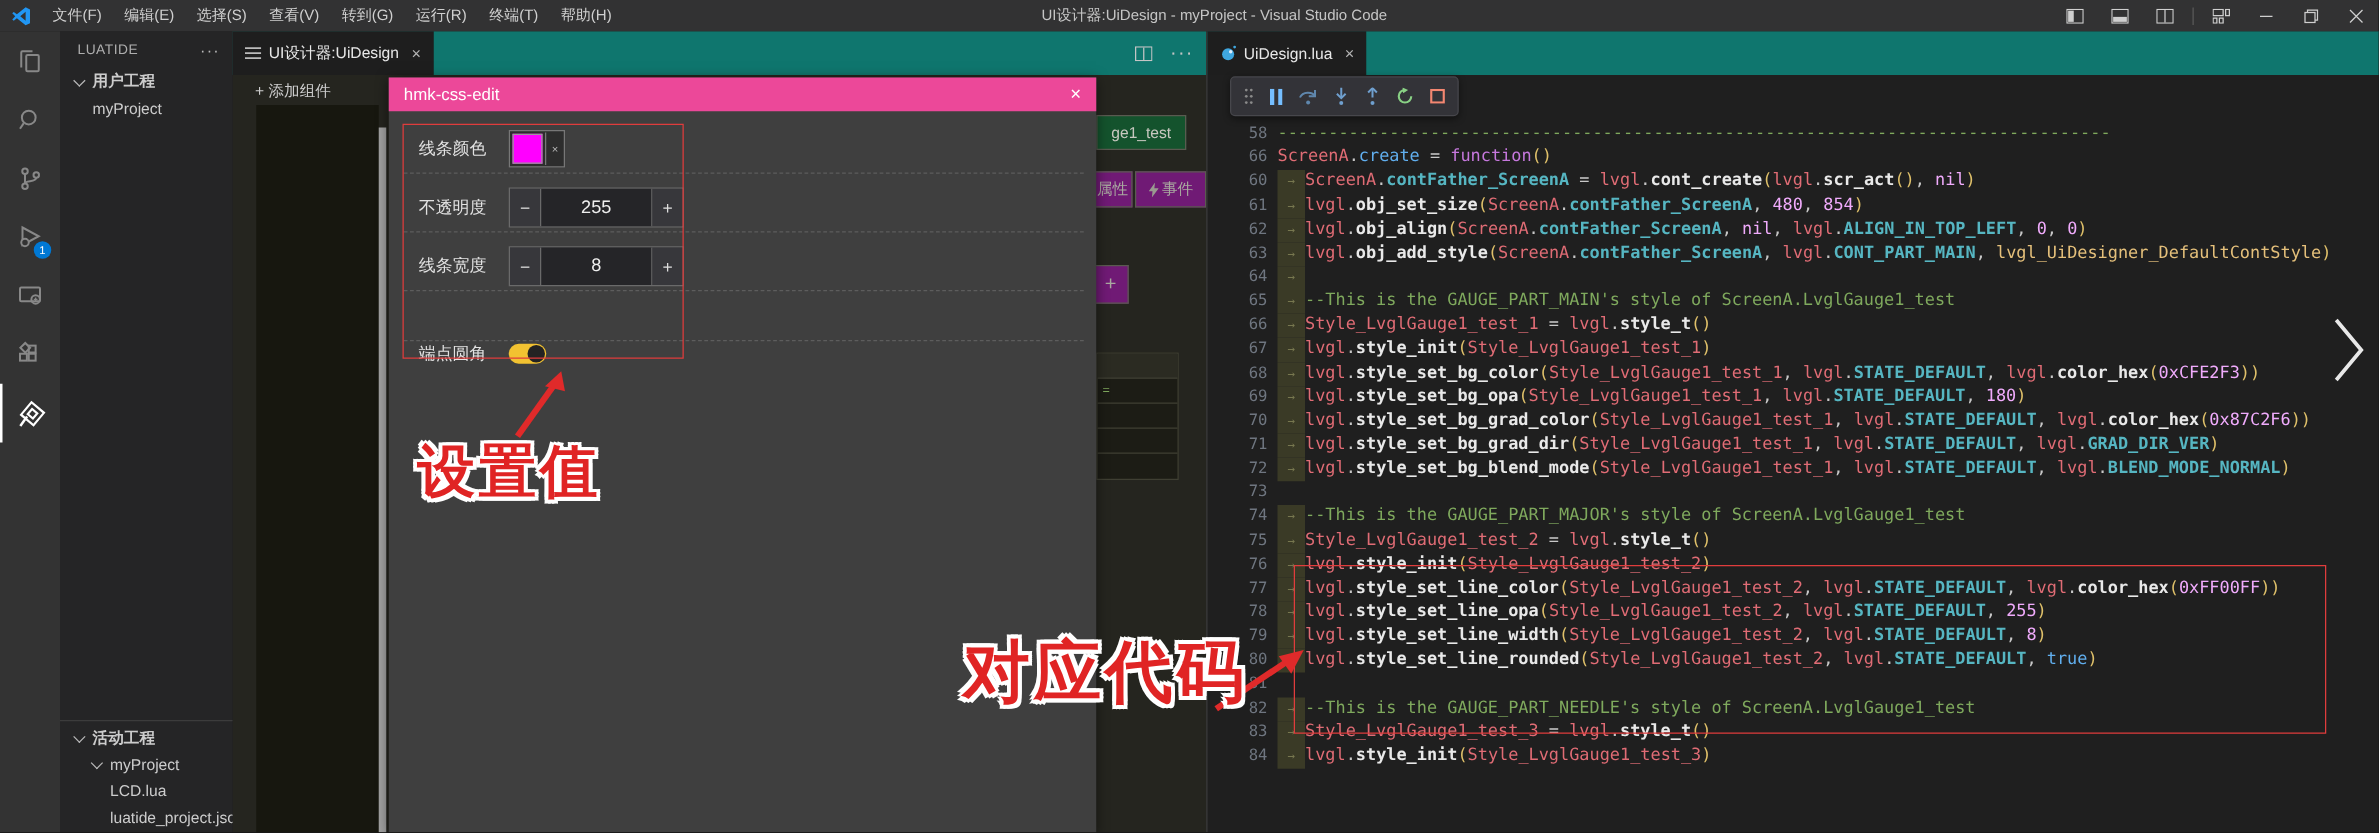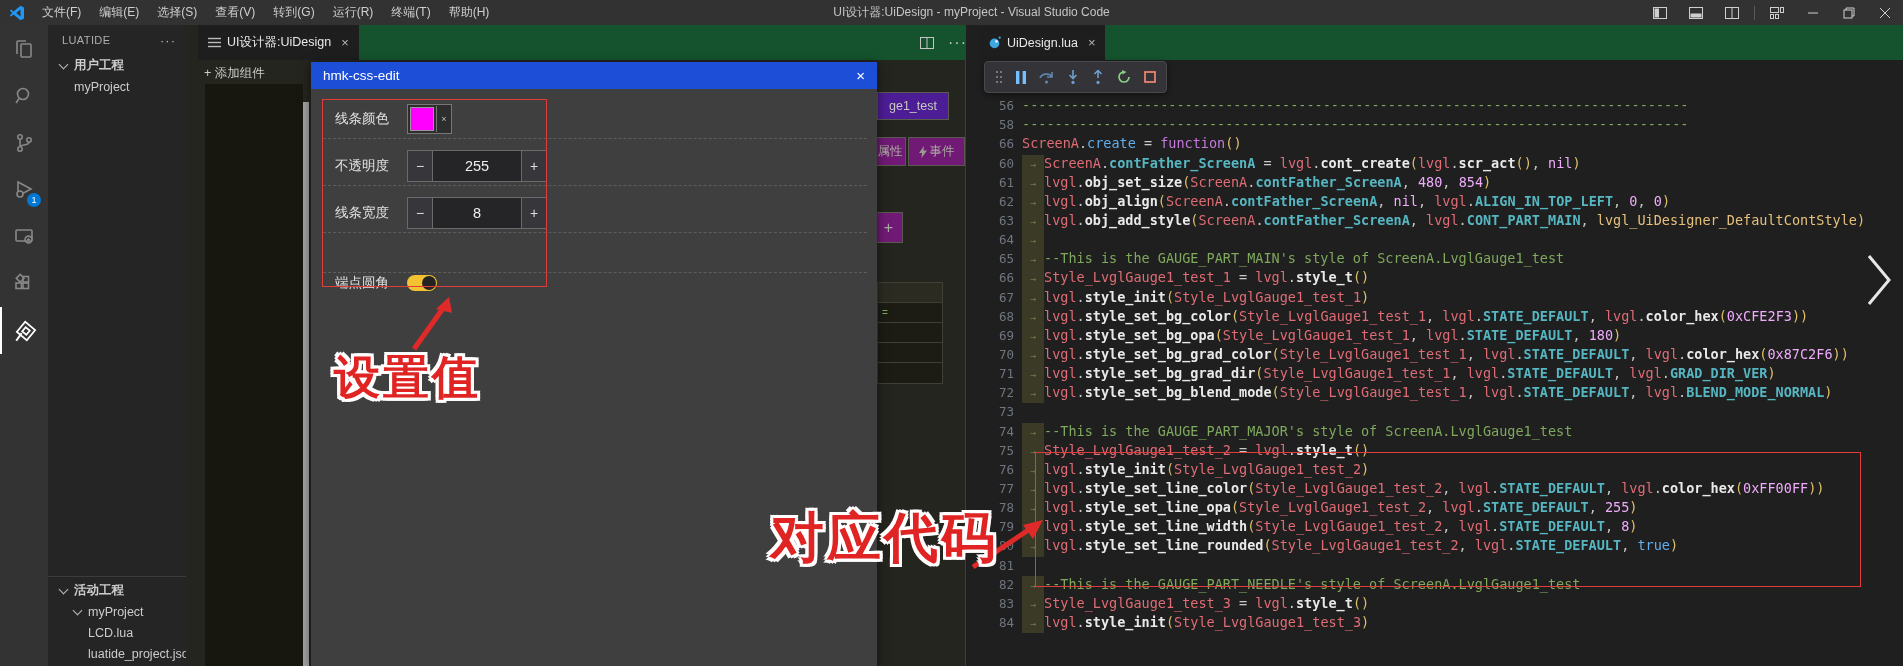--- a/index.html
+++ b/index.html
@@ -26,38 +26,38 @@
   .sidebar{position:absolute;left:48px;top:25px;width:138px;height:641px;background:#252526;z-index:20;}
   .sb-header{height:30px;display:flex;align-items:center;justify-content:space-between;
              padding:0 10px 0 14px;font-size:11px;color:#aeaeae;letter-spacing:.4px;}
   .sb-more{color:#bbb;font-size:13px;letter-spacing:1px;}
   .tree-row{height:21px;display:flex;align-items:center;font-size:12.5px;color:#cccccc;white-space:nowrap;overflow:hidden;}
   .chev{width:6px;height:6px;border-right:1.4px solid #bbb;border-bottom:1.4px solid #bbb;
         transform:rotate(45deg);margin:-3px 7px 0 0;flex:0 0 auto;}
   .sb-bottom{position:absolute;left:0;top:551px;width:100%;border-top:1px solid #3c3c3c;padding-top:3px;}
   
   .designer{position:absolute;left:186px;top:25px;width:779px;height:641px;background:#25251f;z-index:5;}
-  .tabbar{position:absolute;left:12px;top:0;width:100%;height:35px;background:#14532d;display:flex;}
+  .tabbar{position:absolute;left:0;top:0;width:100%;height:35px;background:#0f766e;display:flex;}
   .tab{display:flex;align-items:center;gap:6px;padding:0 10px;background:#1e1e1e;color:#e8e8e8;
        font-size:12.5px;height:35px;}
   .tab .close{color:#b5b5b5;font-size:13px;margin-left:4px;}
   .tab-actions{position:absolute;right:10px;top:0;height:35px;display:flex;align-items:center;gap:14px;color:#c5c5c5;}
   .add-comp{position:absolute;left:18px;top:40px;font-size:12.5px;color:#cccccc;}
   .canvas-strip{position:absolute;left:19px;top:59px;width:98px;height:582px;background:#17170f;}
   .dz-scroll{position:absolute;left:117px;top:77px;width:6px;height:564px;background:#a2a2a2;}
   .ghost{position:absolute;background:#701a75;border:1px solid #5a5a50;color:#a9a9a0;
          display:flex;align-items:center;justify-content:center;font-size:12.5px;}
   .ghost-table{position:absolute;left:691px;top:257px;width:64px;height:100px;background:#1c1c15;
                border:1px solid #3f3f33;}
   .gt-row{height:19px;border-bottom:1px solid #3f3f33;font-size:10px;color:#7fa95d;padding-left:4px;line-height:19px;}
   .gt-row.hd{background:#2b2b22;}
   
   .dialog{position:absolute;left:125px;top:37px;width:566px;height:604px;background:#3f3f3f;
           box-shadow:0 2px 10px rgba(0,0,0,.55);z-index:8;}
-  .dlg-head{height:27px;background:#1d4ed8;color:#fff;display:flex;align-items:center;
+  .dlg-head{height:27px;background:#ec4899;color:#fff;display:flex;align-items:center;
             padding:0 12px;font-size:13.5px;}
   .dlg-close{margin-left:auto;font-size:15px;color:#fff;}
   .dlg-sep{position:absolute;left:12px;width:544px;border-top:1px dashed #5d5d5d;}
   .drow{position:absolute;left:24px;display:flex;align-items:center;font-size:13.5px;color:#e2e2e2;}
   .drow .dlabel{width:72px;}
   .swatchbox{display:flex;align-items:center;border:1px solid #777;background:#2d2d2d;}
   .swatch{width:22px;height:22px;margin:2px;border:1px solid #999;}
   .swx{width:14px;height:26px;border-left:1px solid #777;color:#bbb;font-size:9px;
        display:flex;align-items:center;justify-content:center;}
   .stepper{display:flex;align-items:stretch;border:1px solid #6a6a6a;height:30px;}
@@ -259,21 +259,21 @@
             <rect x="0.5" y="0.5" width="13" height="11" fill="none" stroke="#c5c5c5"></rect>
             <line x1="7" y1="1" x2="7" y2="11" stroke="#c5c5c5"></line>
           </svg>
         <span style="letter-spacing:1px;">···</span>
       </div>
     </div>
     <div class="add-comp">+ 添加组件</div>
     <div class="canvas-strip"></div>
     <div class="dz-scroll"></div>
 
-    <div class="ghost" style="left:691px;top:67px;width:70px;height:26px;background:#4c1d95;color:#c8c8c0;">ge1_test</div>
+    <div class="ghost" style="left:691px;top:67px;width:70px;height:26px;background:#14532d;color:#c8c8c0;">ge1_test</div>
     <div class="ghost" style="left:688px;top:112px;width:30px;height:27px;">属性</div>
     <div class="ghost" style="left:722px;top:112px;width:55px;height:27px;gap:3px;">
       <svg width="8" height="12" viewBox="0 0 8 12">
           <path d="M5 0 L0 7 H3 L2.5 12 L8 4.5 H4.5 Z" fill="#9a9a90"></path>
         </svg>
       <span>事件</span>
     </div>
     <div class="ghost" style="left:688px;top:187px;width:27px;height:29px;font-size:16px;">+</div>
     <div class="ghost-table">
       <div class="gt-row hd"></div>
@@ -394,21 +394,20 @@
         </span>
       <span class="db-ic">
         <svg width="12" height="12" viewBox="0 0 12 12">
             <rect x="1" y="1" width="10" height="10" fill="none" stroke="#f48771" stroke-width="1.7"></rect>
           </svg>
         </span>
     </div>
 
     <div class="code" id="code-lines">
         <div class="cl"><span class="ln">55</span></div>
-        <div class="cl"><span class="ln">56</span><span class="m">----------------------------------------------------------------------------------</span></div>
         <div class="cl"><span class="ln">58</span><span class="m">----------------------------------------------------------------------------------</span></div>
         <div class="cl"><span class="ln">66</span><span class="r">ScreenA</span><span class="f">.</span><span class="b">create</span><span class="f"> = </span><span class="p">function</span><span class="y">()</span></div>
         <div class="cl"><span class="ln">60</span><span class="tabmk">→</span><span class="r">ScreenA</span><span class="f">.</span><span class="c">contFather_ScreenA</span><span class="f"> = </span><span class="r">lvgl</span><span class="f">.</span><span class="w">cont_create</span><span class="y">(</span><span class="r">lvgl</span><span class="f">.</span><span class="w">scr_act</span><span class="y">()</span><span class="f">, </span><span class="o">nil</span><span class="y">)</span></div>
         <div class="cl"><span class="ln">61</span><span class="tabmk">→</span><span class="r">lvgl</span><span class="f">.</span><span class="w">obj_set_size</span><span class="y">(</span><span class="r">ScreenA</span><span class="f">.</span><span class="c">contFather_ScreenA</span><span class="f">, </span><span class="o">480</span><span class="f">, </span><span class="o">854</span><span class="y">)</span></div>
         <div class="cl"><span class="ln">62</span><span class="tabmk">→</span><span class="r">lvgl</span><span class="f">.</span><span class="w">obj_align</span><span class="y">(</span><span class="r">ScreenA</span><span class="f">.</span><span class="c">contFather_ScreenA</span><span class="f">, </span><span class="o">nil</span><span class="f">, </span><span class="r">lvgl</span><span class="f">.</span><span class="c">ALIGN_IN_TOP_LEFT</span><span class="f">, </span><span class="o">0</span><span class="f">, </span><span class="o">0</span><span class="y">)</span></div>
         <div class="cl"><span class="ln">63</span><span class="tabmk">→</span><span class="r">lvgl</span><span class="f">.</span><span class="w">obj_add_style</span><span class="y">(</span><span class="r">ScreenA</span><span class="f">.</span><span class="c">contFather_ScreenA</span><span class="f">, </span><span class="r">lvgl</span><span class="f">.</span><span class="c">CONT_PART_MAIN</span><span class="f">, </span><span class="g">lvgl_UiDesigner_DefaultContStyle</span><span class="y">)</span></div>
         <div class="cl"><span class="ln">64</span><span class="tabmk">→</span></div>
         <div class="cl"><span class="ln">65</span><span class="tabmk">→</span><span class="m">--This is the GAUGE_PART_MAIN's style of ScreenA.LvglGauge1_test</span></div>
         <div class="cl"><span class="ln">66</span><span class="tabmk">→</span><span class="r">Style_LvglGauge1_test_1</span><span class="f"> = </span><span class="r">lvgl</span><span class="f">.</span><span class="w">style_t</span><span class="y">()</span></div>
         <div class="cl"><span class="ln">67</span><span class="tabmk">→</span><span class="r">lvgl</span><span class="f">.</span><span class="w">style_init</span><span class="y">(</span><span class="r">Style_LvglGauge1_test_1</span><span class="y">)</span></div>

